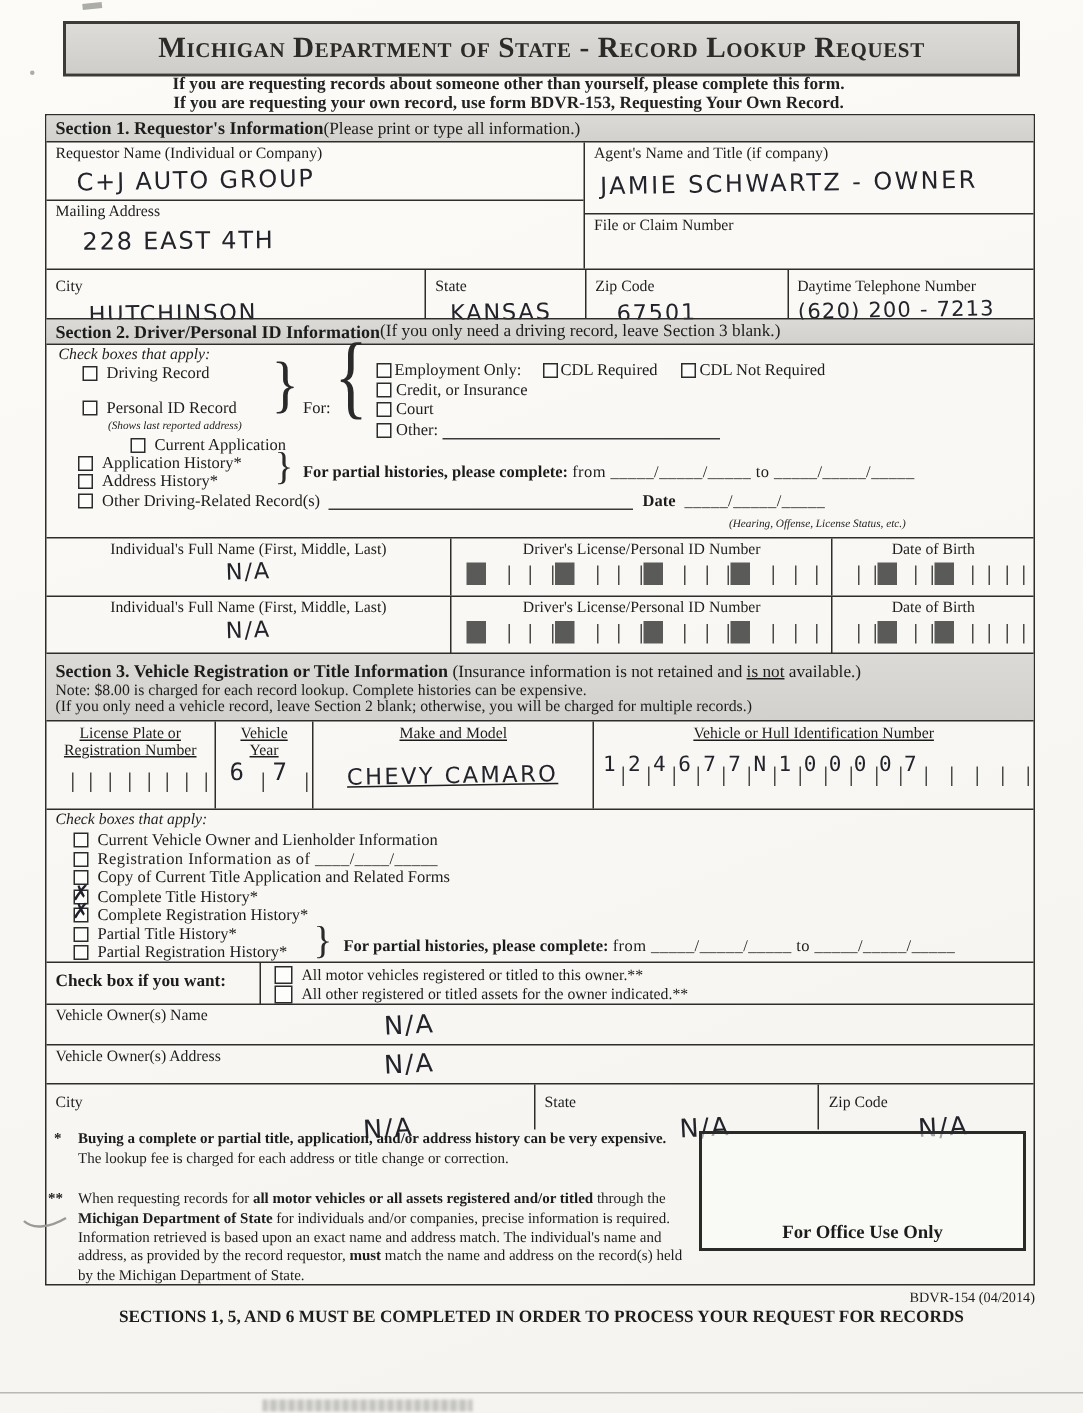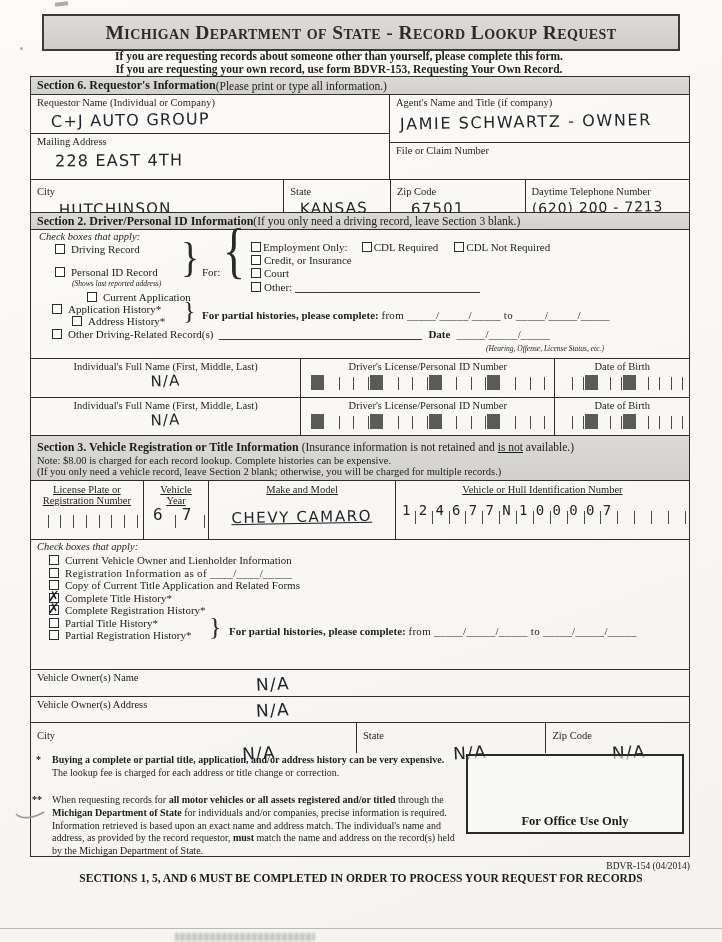--- a/index.html
+++ b/index.html
@@ -70,21 +70,21 @@
   <div class="intro" style="top:50px;">
     <span style="font-weight:600;">If you are requesting records about </span><b>someone other than yourself, please complete this form.</b>
   </div>
   <div class="intro" style="top:63px;">
     <span style="font-weight:600;">If you are requesting </span><b>your own record, use form BDVR-153, Requesting Your Own Record.</b>
   </div>
 
   <div class="form-box">
 
     <div class="band bar" style="top:0;height:18px;border-top:none;">
-      <b>Section 6.  Requestor's Information </b>
+      <b>Section 1.  Requestor's Information </b>
       <span class="note">(Please print or type all information.)</span>
     </div>
 
     <div class="band row" style="top:18px;height:84px;">
       <div class="cell" style="width:358px;">
         <div class="cell bb" style="height:39px;padding:2px 0 0 6px;">
           <div class="lbl">Requestor Name (Individual or Company)</div>
           <div class="hw" style="font-size:16px;margin:1px 0 0 14px;transform:rotate(-1deg);">C+J AUTO GROUP</div>
         </div>
         <div class="cell" style="height:45px;padding:2px 0 0 6px;">
@@ -170,21 +170,21 @@
       </div>
 
       <div class="cbrow" style="left:35px;top:61px;padding-left:21px;">
         <span class="cb"></span>
         <span>Current Application</span>
       </div>
       <div class="cbrow" style="left:21px;top:73px;">
         <span class="cb"></span>
         <span>Application History*</span>
       </div>
-      <div class="cbrow" style="left:21px;top:85px;margin-left:20px;">
+      <div class="cbrow" style="left:21px;top:85px;">
         <span class="cb"></span>
         <span>Address History*</span>
       </div>
       <span class="brace" style="left:152px;top:68px;font-size:26px;">}</span>
       <div class="abs" style="left:171px;top:79px;font-size:11px;white-space:nowrap;">
         <b>For partial histories, please complete:</b>
         <span class="blanks">from _____/_____/_____   to _____/_____/_____</span>
       </div>
 
       <div class="cbrow" style="left:21px;top:98px;">
@@ -390,20 +390,32 @@
           </span>
         <span>Partial Registration History*</span>
       </div>
       <span class="brace" style="left:178px;top:74px;font-size:26px;">}</span>
       <div class="abs" style="left:198px;top:85px;font-size:11px;white-space:nowrap;">
         <b>For partial histories, please complete:</b>
         <span class="blanks">from _____/_____/_____   to _____/_____/_____</span>
       </div>
     </div>
 
+    <div class="band bt" style="top:564px;height:28px;position:absolute;">
+      <b class="abs" style="left:6px;top:6px;font-size:11.5px;">Check box if you want:</b>
+      <div class="abs" style="left:142px;top:0;width:0;height:28px;border-left:1.2px solid #2e2d2b;"></div>
+      <div class="cbrow" style="left:152px;top:2px;">
+        <span class="cb" style="width:12px;height:12px;"></span>
+        <span style="font-size:10.5px;">All motor vehicles registered or titled to this owner.**</span>
+      </div>
+      <div class="cbrow" style="left:152px;top:15px;">
+        <span class="cb" style="width:12px;height:12px;"></span>
+        <span style="font-size:10.5px;">All other registered or titled assets for the owner indicated.**</span>
+      </div>
+    </div>
 
     <div class="band bt" style="top:592px;height:27px;position:absolute;">
       <span class="lbl abs" style="left:6px;top:2px;">Vehicle Owner(s) Name</span>
       <div class="hw abs" style="left:225px;top:4px;font-size:17px;transform:rotate(-3deg);">N/A</div>
     </div>
     <div class="band bt" style="top:619px;height:26px;position:absolute;">
       <span class="lbl abs" style="left:6px;top:2px;">Vehicle Owner(s) Address</span>
       <div class="hw abs" style="left:225px;top:3px;font-size:17px;transform:rotate(-3deg);">N/A</div>
     </div>
     <div class="band row bt" style="top:645px;height:31px;">

